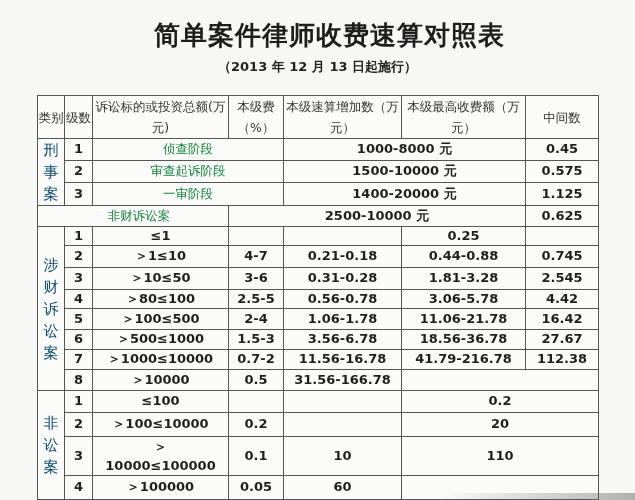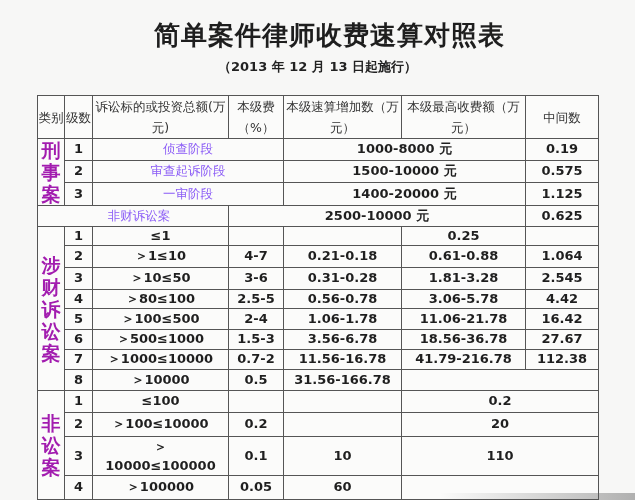--- a/index.html
+++ b/index.html
@@ -26,23 +26,23 @@
     table-layout: fixed;
     background: #fbfbfa;
   }
   table.fee td {
     border: 1.5px solid #555;
     text-align: center; vertical-align: middle;
     padding: 0; line-height: 1.15;
     font-size: 13px; font-weight: bold; color: #1f1f1f;
     overflow: hidden; white-space: nowrap;
   }
-  table.fee td.cn { font-weight: normal; font-size: 12.5px; color: #8b5cf6; }
+  table.fee td.cn { font-weight: normal; font-size: 12.5px; color: #15803d; }
   table.fee td.hdr { font-weight: normal; font-size: 12.5px; color: #333; white-space: normal; line-height: 21px; }
-  table.fee td.vert { font-weight: bold; font-size: 19px; color: #a21caf; white-space: normal; line-height: 22px; }
+  table.fee td.vert { font-weight: normal; font-size: 15px; color: #0c4a6e; white-space: normal; line-height: 22px; }
   table.fee td.wrap { white-space: normal; line-height: 19px; }
   .scan-shadow {
     position: absolute; left: 440px; top: 493px; width: 195px; height: 7px;
     background: linear-gradient(to right, rgba(120,120,120,0), rgba(90,90,90,0.45));
   }
 </style>
 </head>
 <body>
 
 <div class="title">简单案件律师收费速算对照表</div>
@@ -68,21 +68,21 @@
       <td class="hdr">本级速算增加数（万元）</td>
       <td class="hdr">本级最高收费额（万元）</td>
       <td class="hdr">中间数</td>
     </tr>
 
     <tr style="height:19px">
       <td class="vert" rowspan="3">刑事案</td>
       <td>1</td>
       <td class="cn" colspan="2">侦查阶段</td>
       <td colspan="2">1000-8000 元</td>
-      <td>0.19</td>
+      <td>0.45</td>
     </tr>
     <tr style="height:20px">
       <td>2</td>
       <td class="cn" colspan="2">审查起诉阶段</td>
       <td colspan="2">1500-10000 元</td>
       <td>0.575</td>
     </tr>
     <tr style="height:20px">
       <td>3</td>
       <td class="cn" colspan="2">一审阶段</td>
@@ -103,22 +103,22 @@
       <td></td>
       <td></td>
       <td>0.25</td>
       <td></td>
     </tr>
     <tr style="height:22px">
       <td>2</td>
       <td>＞1≤10</td>
       <td>4-7</td>
       <td>0.21-0.18</td>
-      <td>0.61-0.88</td>
-      <td>1.064</td>
+      <td>0.44-0.88</td>
+      <td>0.745</td>
     </tr>
     <tr style="height:22px">
       <td>3</td>
       <td>＞10≤50</td>
       <td>3-6</td>
       <td>0.31-0.28</td>
       <td>1.81-3.28</td>
       <td>2.545</td>
     </tr>
     <tr style="height:19px">

